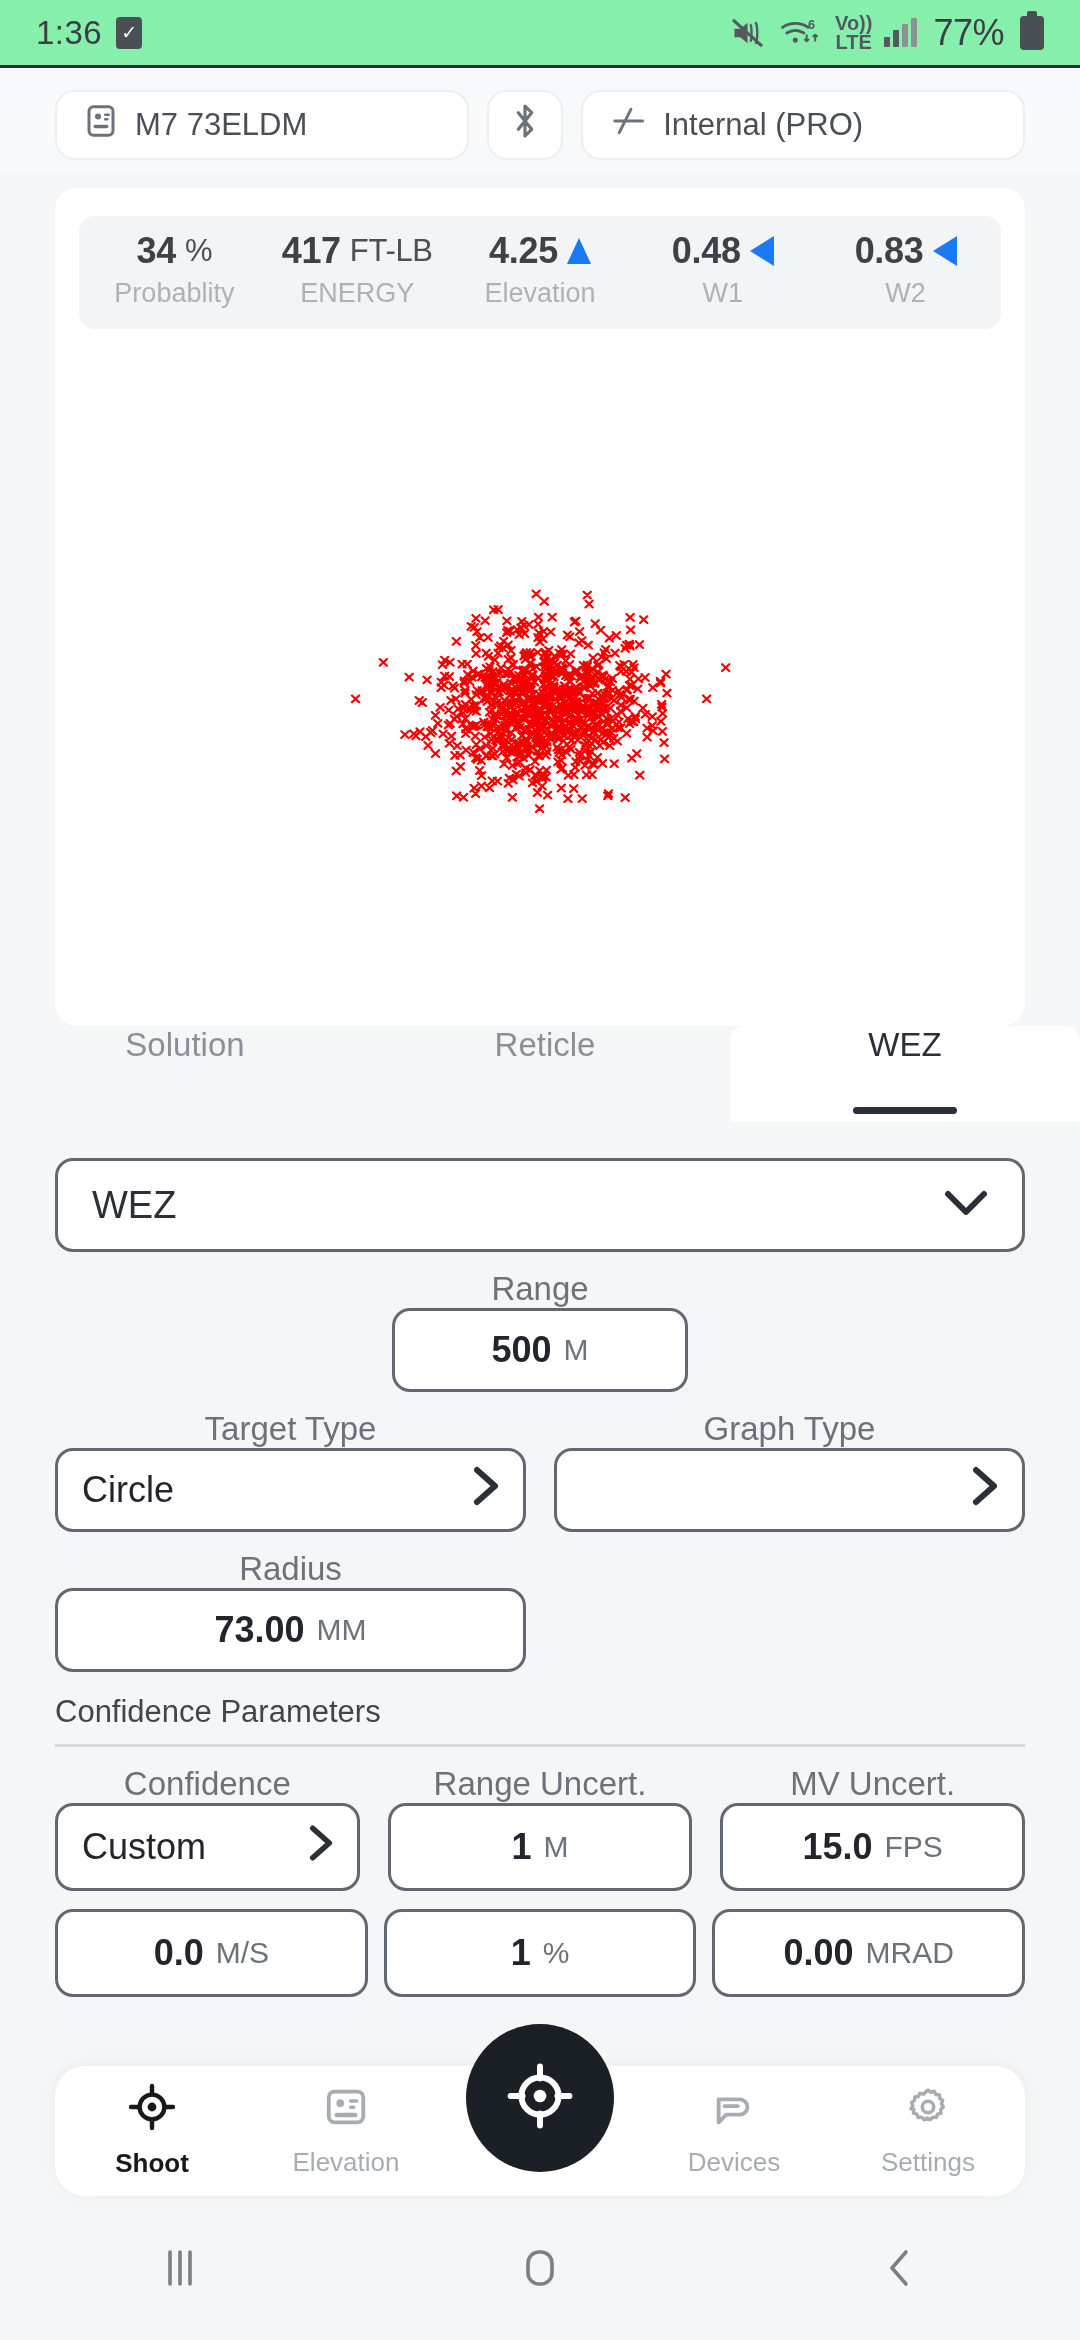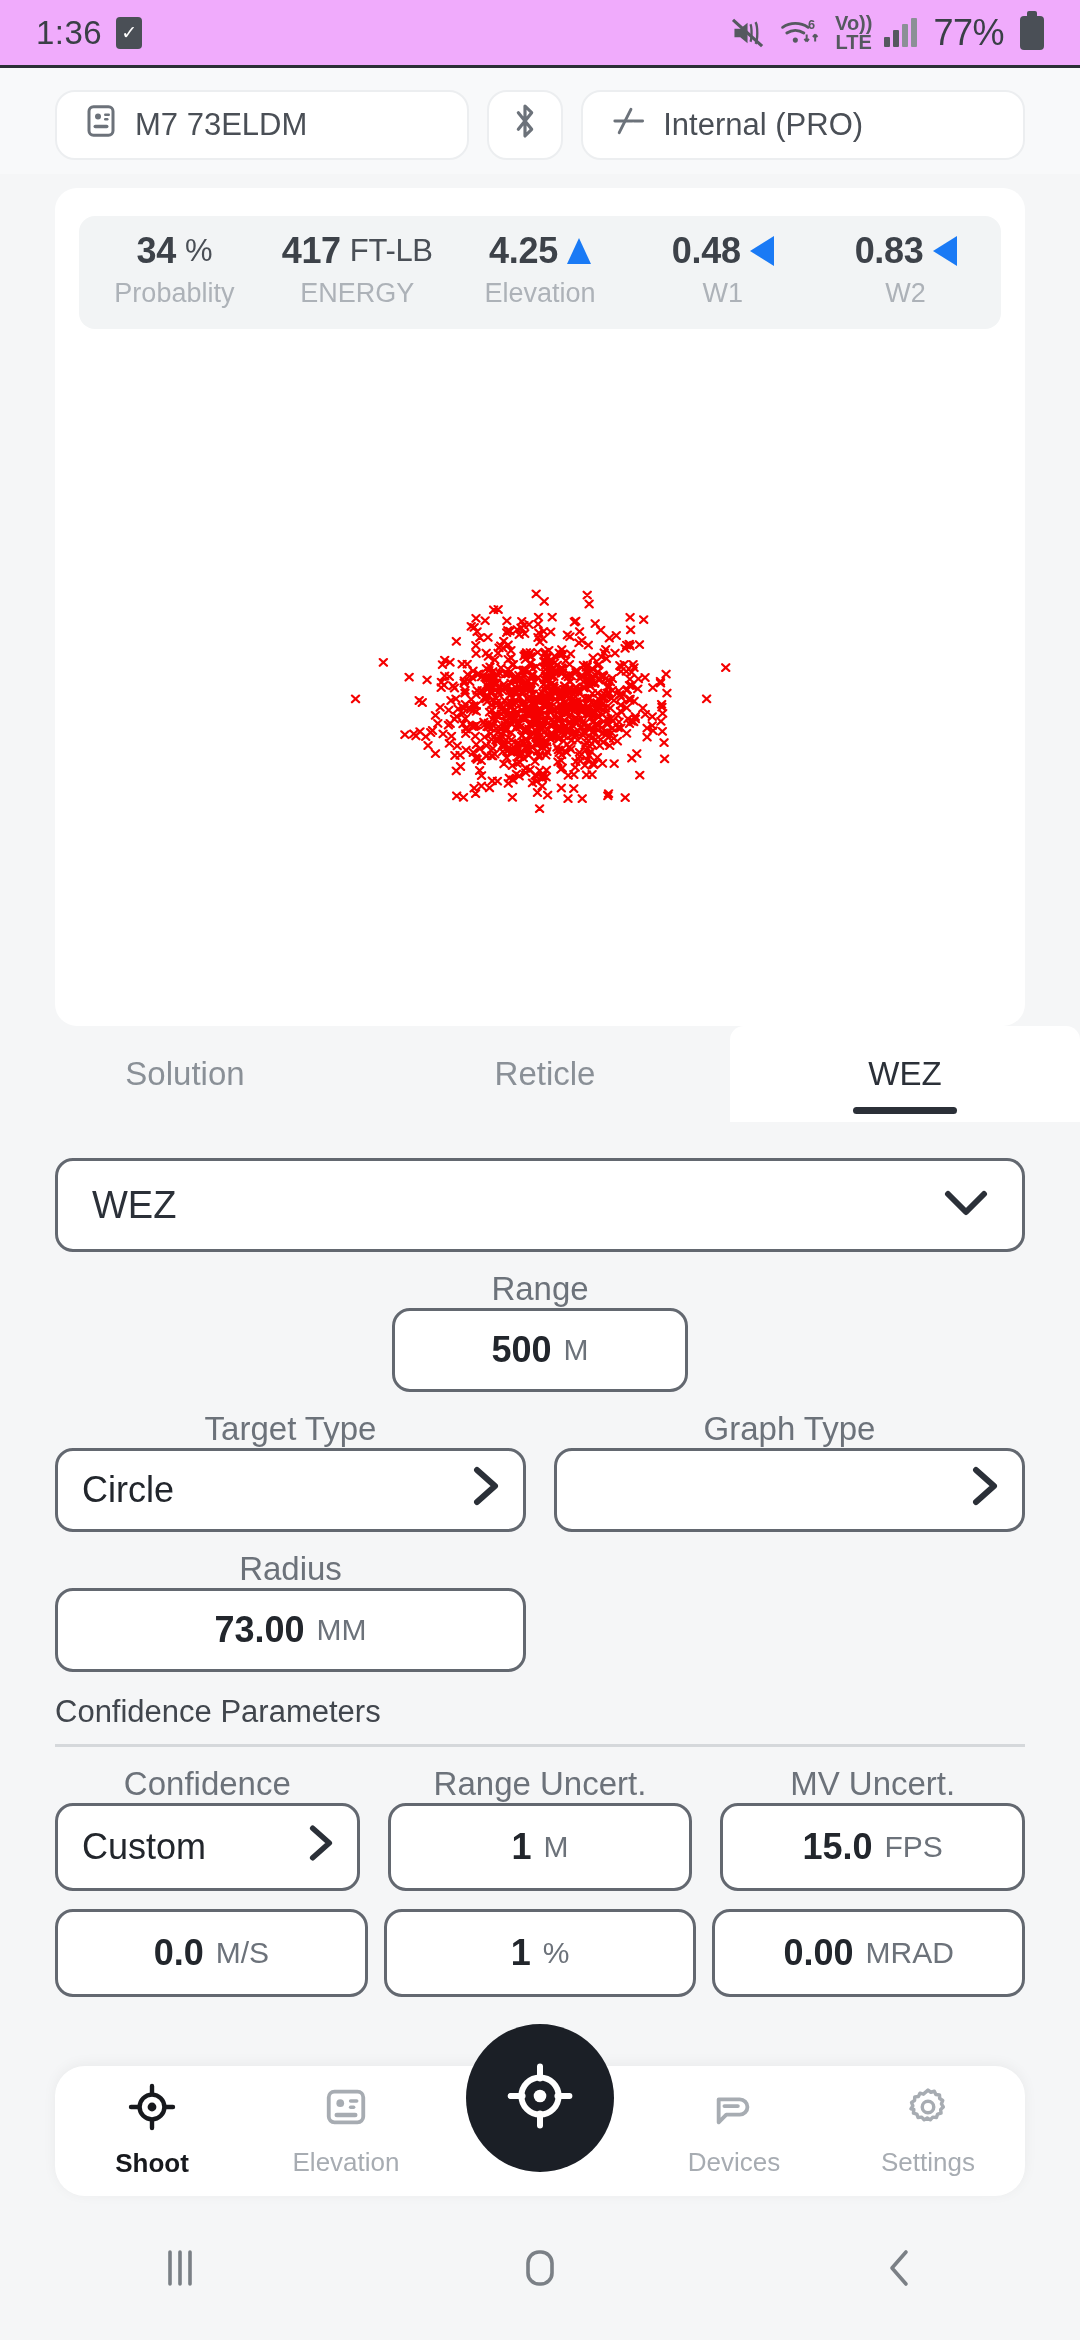--- a/index.html
+++ b/index.html
@@ -8,21 +8,21 @@
     font-family:"Liberation Sans", sans-serif;
     background:#f5f6f7;
     position:relative;
     overflow:hidden;
     -webkit-font-smoothing:antialiased;
   }
 
   
   #status-bar{
     height:68px; width:100%;
-    background:#f0abfc;
+    background:#86efac;
     display:flex; align-items:center;
     padding:0 36px;
     border-bottom:3px solid #2b2f36;
     position:relative;
   }
   #status-clock{ font-size:33px; color:#3a3f46; letter-spacing:.5px; }
   .status-check{
     width:26px;height:32px;background:#4a4f56;border-radius:4px;
     margin-left:14px; display:flex;align-items:center;justify-content:center;
     color:#fff;font-size:19px;line-height:1;
@@ -92,21 +92,21 @@
   }
   #scatter-area{
     position:absolute; left:0; right:0; top:200px; bottom:0;
   }
 
   
   #tabs{
     display:flex; margin:0 0 0 0; height:96px; position:relative;
   }
   .tab{
-    flex:1; display:flex; flex-direction:column; align-items:center; justify-content:center;
+    flex:1; display:flex; flex-direction:column; align-items:center; justify-content:flex-start;
     font-size:33px; color:#8a9097; position:relative;margin-left:10px;
   }
   .tab.active{ color:#2b3038; background:#ffffff; border-radius:14px 14px 0 0; }
   .tab-underline{
     position:absolute; bottom:8px; width:104px; height:7px; background:#2b3038; border-radius:4px;
   }
 
   
   #wez-select{
     margin:36px 55px 0 55px; height:94px;

